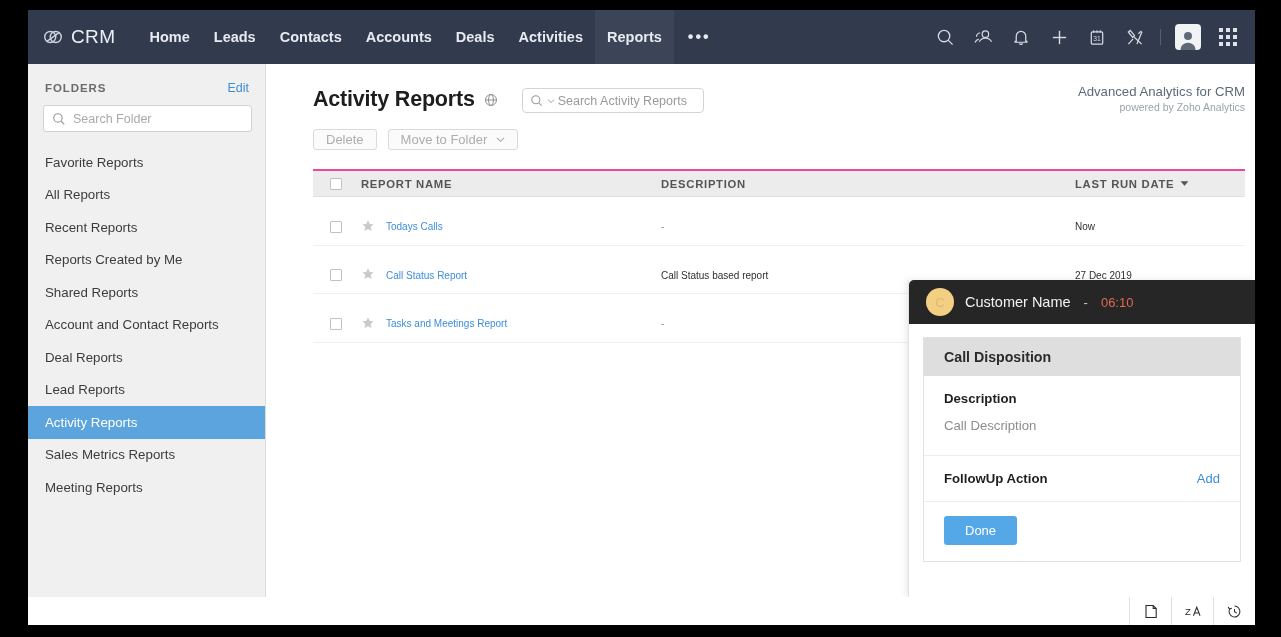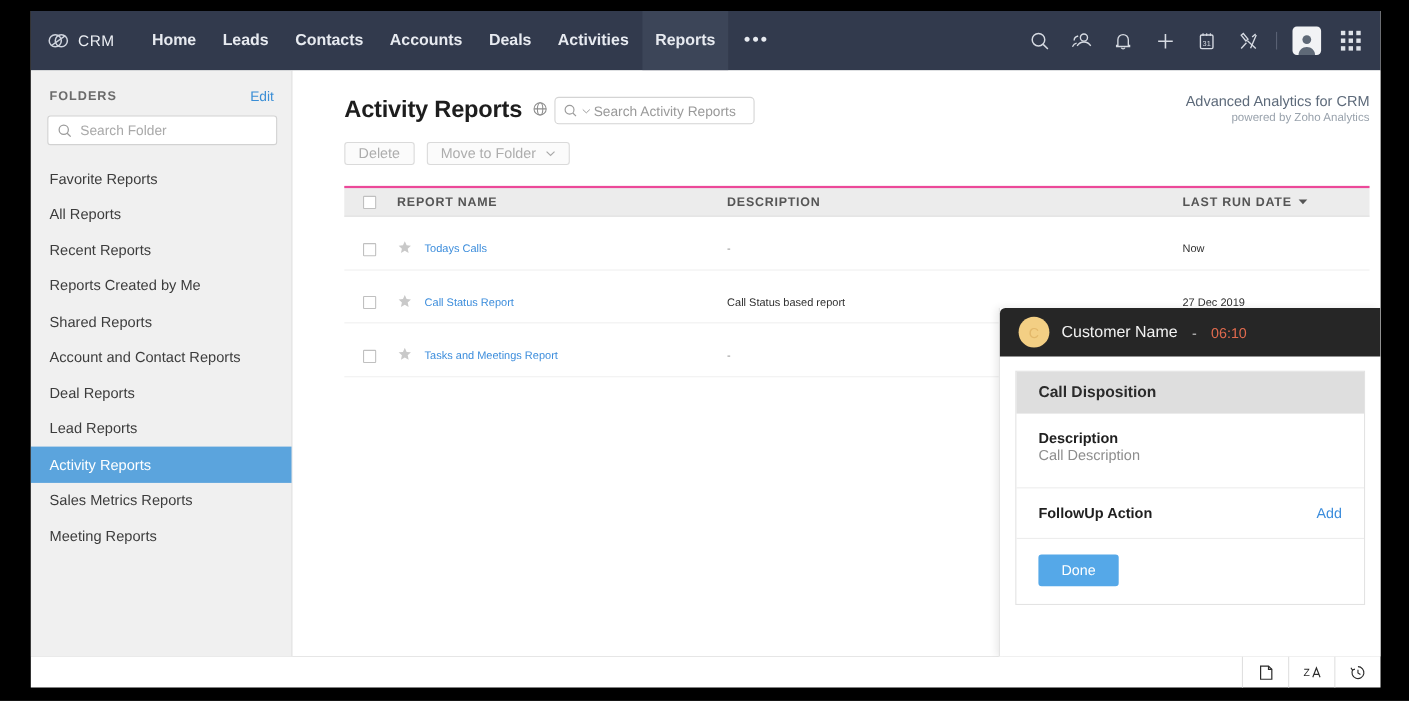--- a/index.html
+++ b/index.html
@@ -26,21 +26,21 @@
     background: #323a4d;
     display: flex; align-items: stretch;
   }
   .brand {
     display: flex; align-items: center;
     padding: 0 22px 0 14px;
     gap: 7px;
   }
   .brand-logo { width: 22px; height: 22px; display:block; }
   .brand-text {
-    color: #eceff4; font-size: 14px; letter-spacing: .4px;
+    color: #eceff4; font-size: 19px; letter-spacing: .4px;
     font-family: "Liberation Sans", sans-serif;
   }
   .nav-items { display: flex; align-items: stretch; }
   .nav-item {
     display: flex; align-items: center;
     padding: 0 12px;
     color: #e7eaf0; font-size: 14.5px; font-weight: bold;
     white-space: nowrap; cursor: pointer;
   }
   .nav-item.active { background: #3c4558; }
@@ -111,21 +111,21 @@
   }
   .main-head {
     display: flex; align-items: center;
     padding: 22px 0 0 47px; position: relative;
   }
   .page-title {
     font-size: 21.5px; font-weight: bold; color: #1d1d1d; letter-spacing: -.2px;
   }
   .globe-icon { margin-left: 9px; margin-top: 4px; cursor: pointer; }
   .report-search {
-    margin-left: 6px; margin-top: 2px;
+    margin-left: 24px; margin-top: 2px;
     width: 182px; height: 25px;
     border: 1px solid #d4d4d4; border-radius: 4px;
     display: flex; align-items: center; padding: 0 7px; gap: 3px;
   }
   .report-search .ph { font-size: 12.5px; color: #9a9a9a; }
   .aa-brand {
     position: absolute; right: 10px; top: 20px; text-align: right;
   }
   .aa-title { font-size: 13.2px; color: #5d6a7a; }
   .aa-sub { font-size: 10.5px; color: #9aa3ad; margin-top: 2px; }
@@ -194,21 +194,21 @@
   .card {
     border: 1px solid #e3e3e3; background: #fff;
   }
   .card-head {
     height: 38px; background: #dedede;
     display: flex; align-items: center; padding-left: 20px;
     font-size: 14.2px; font-weight: bold; color: #2b2b2b;
   }
   .card-sec { padding: 15px 20px 22px 20px; border-bottom: 1px solid #ededed; }
   .sec-label { font-size: 13.2px; font-weight: bold; color: #1f1f1f; }
-  .sec-value { font-size: 13.2px; color: #8d8d8d; }
+  .sec-value { font-size: 13.2px; color: #8d8d8d; margin-top: 12px; }
   .sec-row {
     display: flex; align-items: center; justify-content: space-between;
     padding: 15px 20px; border-bottom: 1px solid #ededed;
   }
   .sec-add { font-size: 13px; color: #3c8ddc; cursor: pointer; }
   .card-foot { padding: 14px 20px 16px 20px; }
   .done-btn {
     background: #55a8e8; color: #fff; border: none; border-radius: 3px;
     font-size: 13px; padding: 7px 21px; cursor: pointer;
     font-family: "Liberation Sans", sans-serif;

